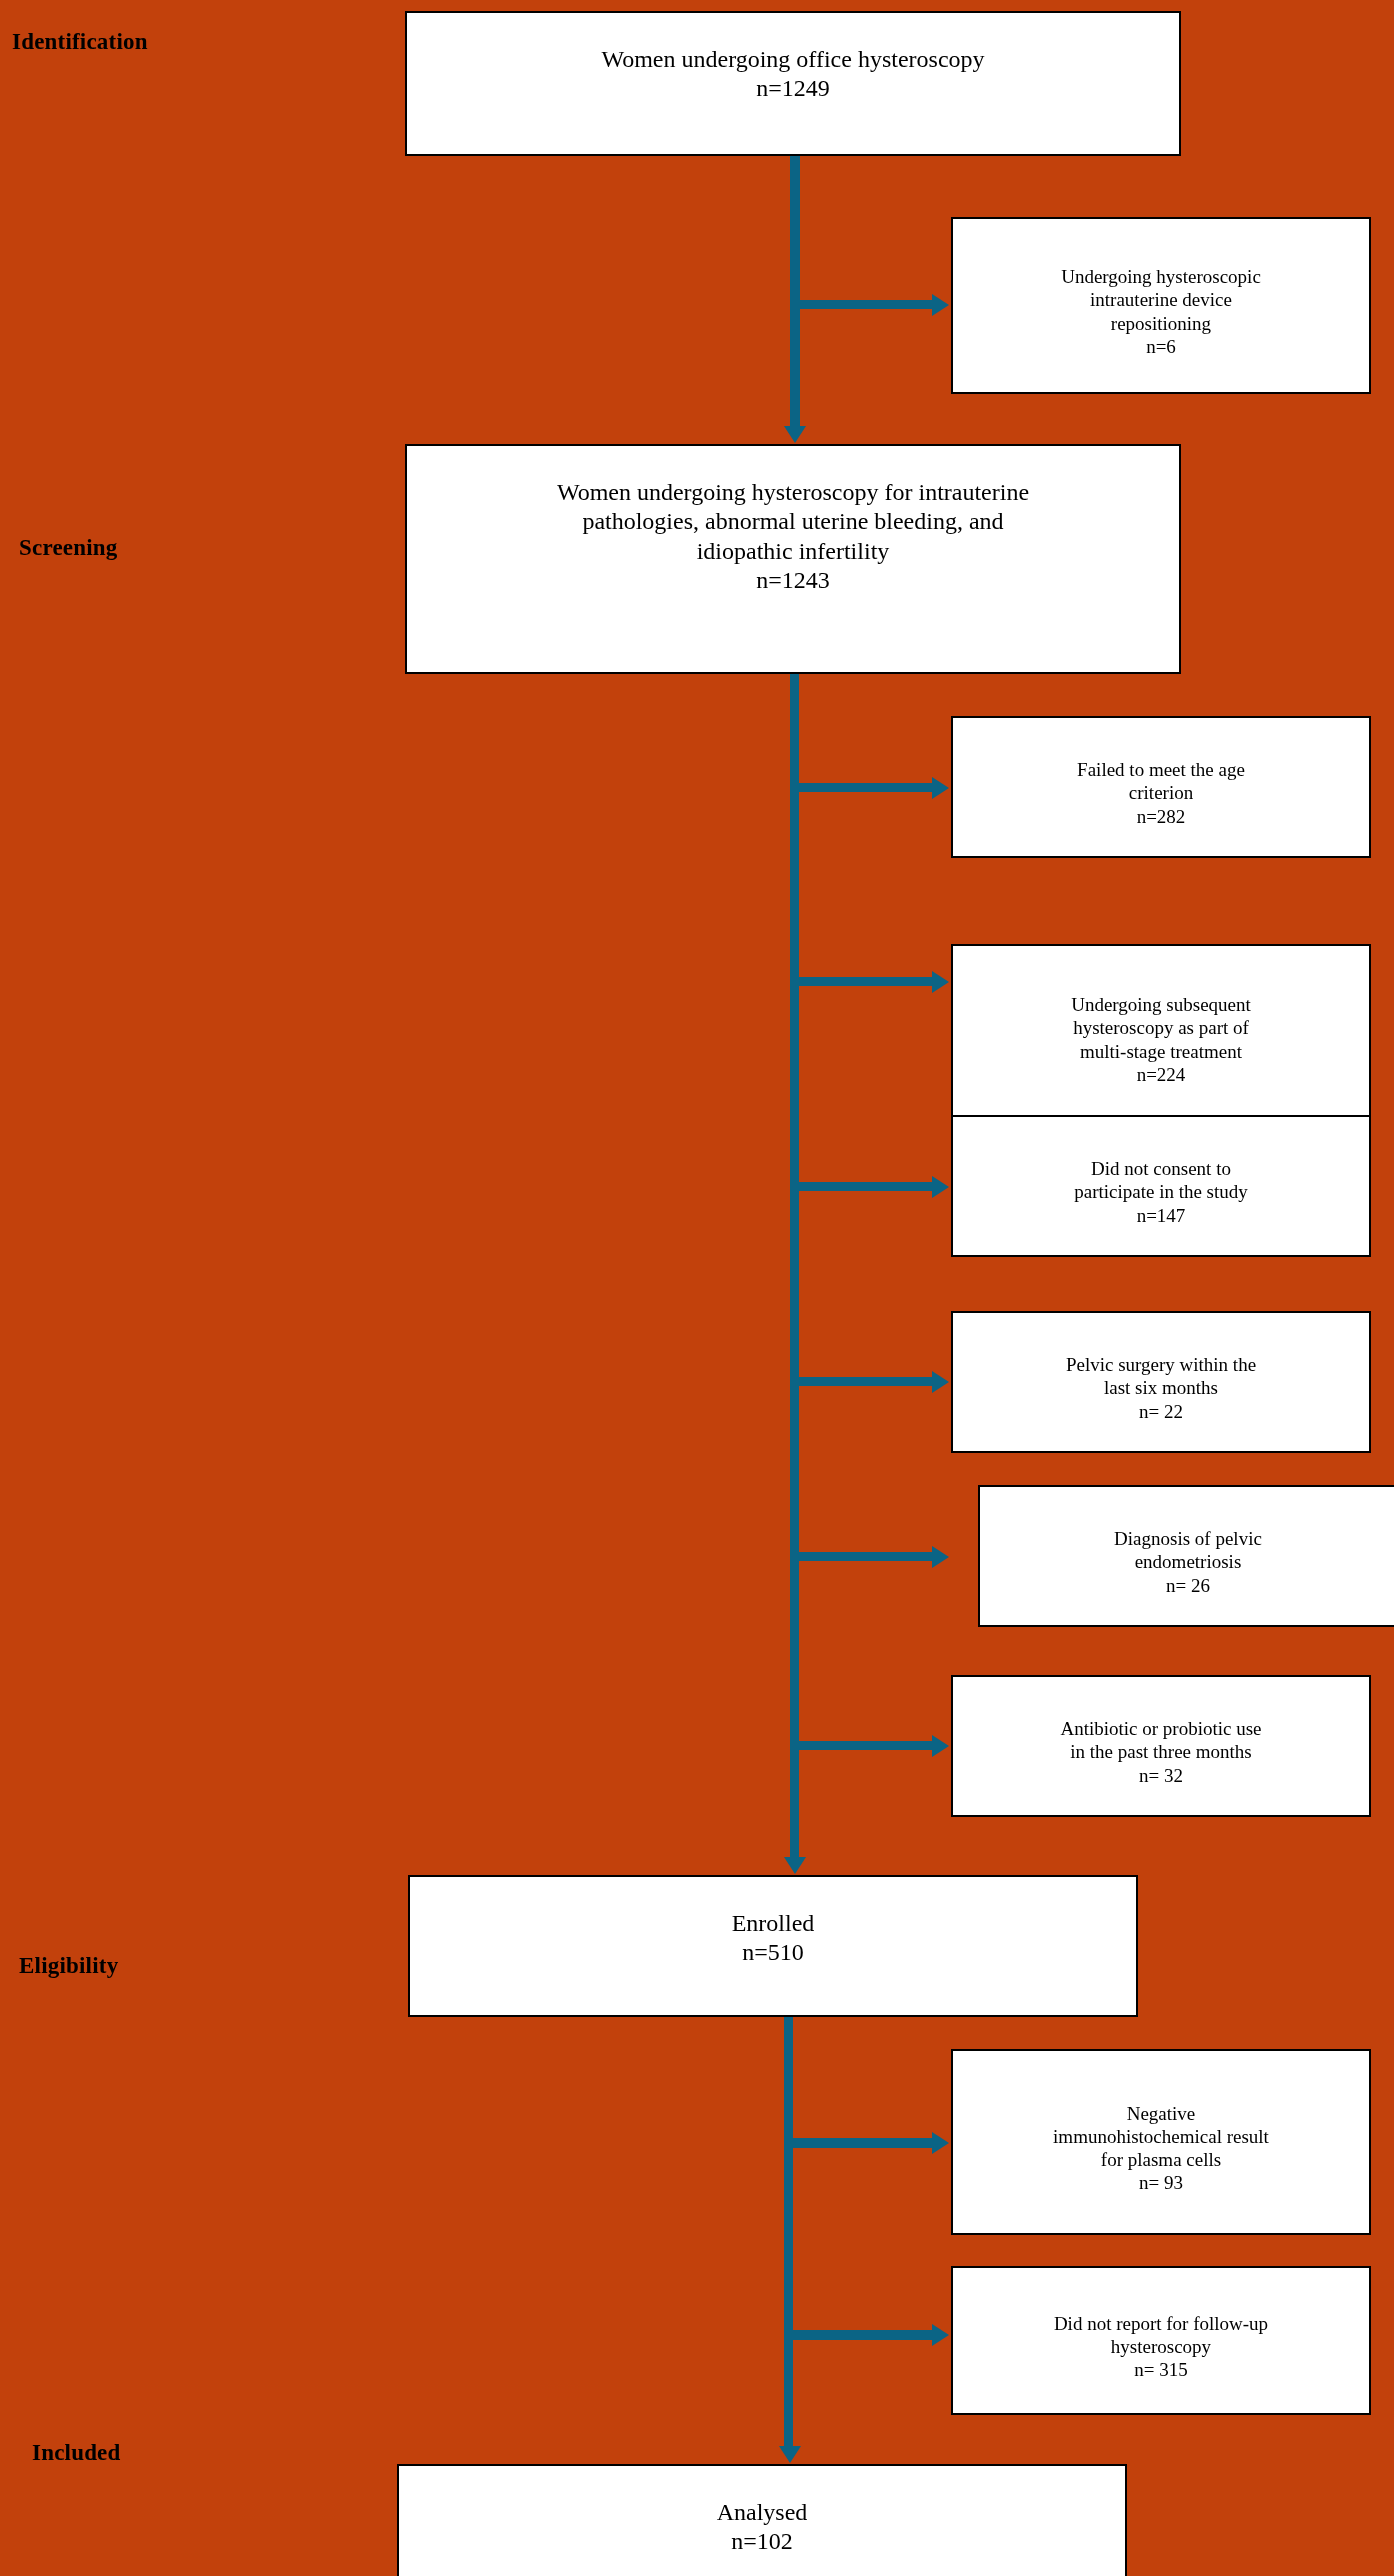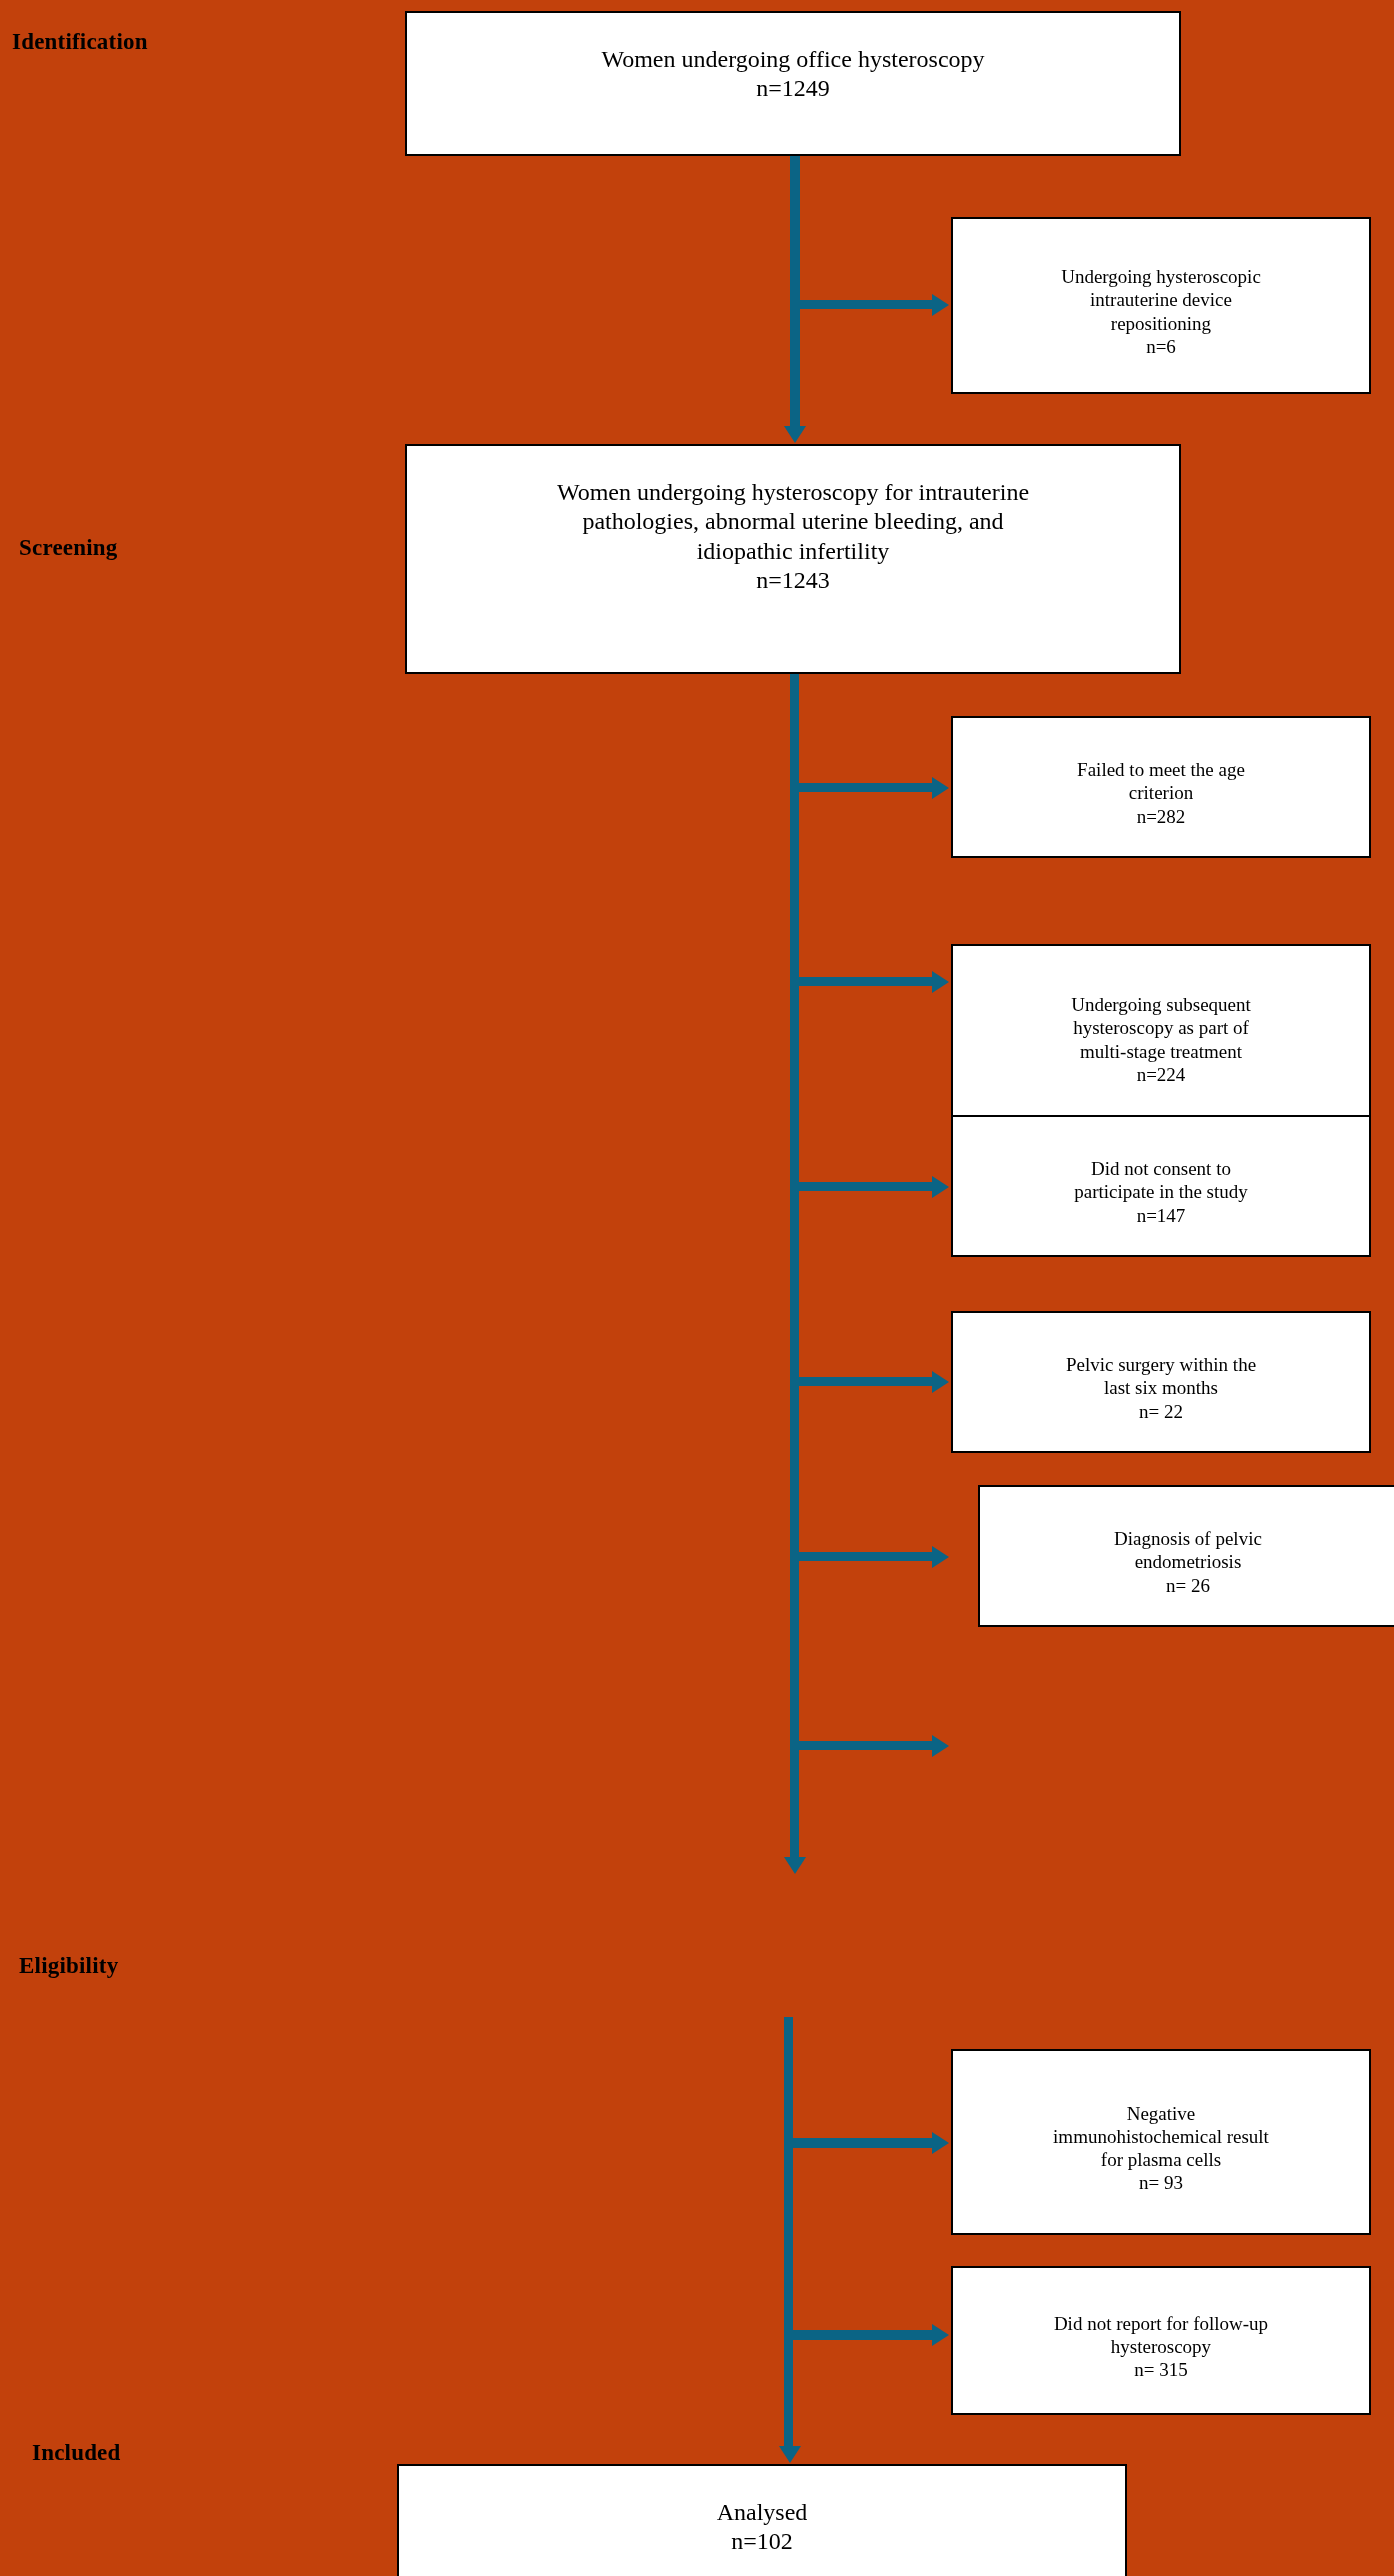--- a/index.html
+++ b/index.html
@@ -108,20 +108,24 @@
 n=1249</span>
   </div>
 
   <div class="box main" style="left:405px; top:444px; width:776px; height:230px;">
     <span class="txt">Women undergoing hysteroscopy for intrauterine
 pathologies, abnormal uterine bleeding, and
 idiopathic infertility
 n=1243</span>
   </div>
 
+  <div class="box main" style="left:408px; top:1875px; width:730px; height:142px;">
+    <span class="txt">Enrolled
+n=510</span>
+  </div>
 
   <div class="box main" style="left:397px; top:2464px; width:730px; height:143px;">
     <span class="txt">Analysed
 n=102</span>
   </div>
 
   <div class="box excl" style="left:951px; top:217px; width:420px; height:177px;">
     <span class="txt">Undergoing hysteroscopic
 intrauterine device
 repositioning
@@ -152,20 +156,25 @@
 last six months
 n= 22</span>
   </div>
 
   <div class="box excl" style="left:978px; top:1485px; width:420px; height:142px;">
     <span class="txt">Diagnosis of pelvic
 endometriosis
 n= 26</span>
   </div>
 
+  <div class="box excl" style="left:951px; top:1675px; width:420px; height:142px;">
+    <span class="txt">Antibiotic or probiotic use
+in the past three months
+n= 32</span>
+  </div>
 
   <div class="box excl" style="left:951px; top:2049px; width:420px; height:186px;">
     <span class="txt">Negative
 immunohistochemical result
 for plasma cells
 n= 93</span>
   </div>
 
   <div class="box excl" style="left:951px; top:2266px; width:420px; height:149px;">
     <span class="txt">Did not report for follow-up

